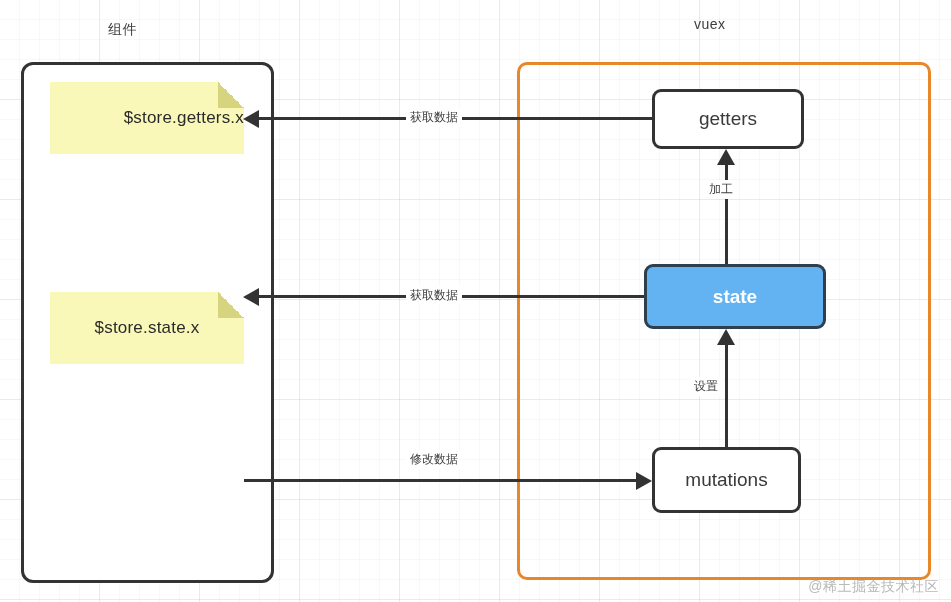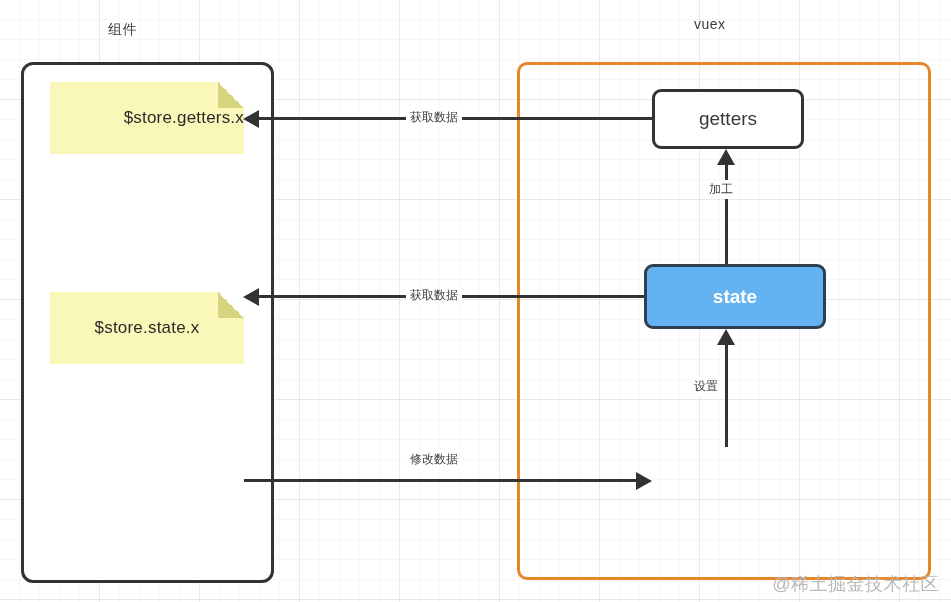--- a/index.html
+++ b/index.html
@@ -92,21 +92,21 @@
   }
 
   .edge-label{
     position:absolute;background:#ffffff;padding:0 4px;
     font-size:12px;color:#3d3d3d;white-space:nowrap;line-height:19px;
   }
 
   
   #watermark{
     position:absolute;right:12px;bottom:6px;
-    font-size:18px;color:#b9b9b9;white-space:nowrap;letter-spacing:.5px;
+    font-size:14px;color:#b9b9b9;white-space:nowrap;letter-spacing:.5px;
   }
 </style>
 </head>
 <body>
 
 <div id="canvas">
 
   <div class="sec-title" id="title-component">组件</div>
   <div class="sec-title" id="title-vuex">vuex</div>
 
@@ -121,20 +121,23 @@
     <span>$store.state.x</span>
     <span class="fold"></span>
   </div>
 
   <div class="node" id="node-getters">
     <span>getters</span>
   </div>
   <div class="node" id="node-state">
     <span>state</span>
   </div>
+  <div class="node" id="node-mutations">
+    <span>mutations</span>
+  </div>
 
   <div class="hline" style="left:258px;top:117px;width:394px;"></div>
   <div class="arrow-left" style="left:243px;top:110px;"></div>
   <div class="edge-label" style="left:406px;top:108px;">获取数据</div>
 
   <div class="hline" style="left:258px;top:295px;width:386px;"></div>
   <div class="arrow-left" style="left:243px;top:288px;"></div>
   <div class="edge-label" style="left:406px;top:286px;">获取数据</div>
 
   <div class="hline" style="left:244px;top:479px;width:393px;"></div>

